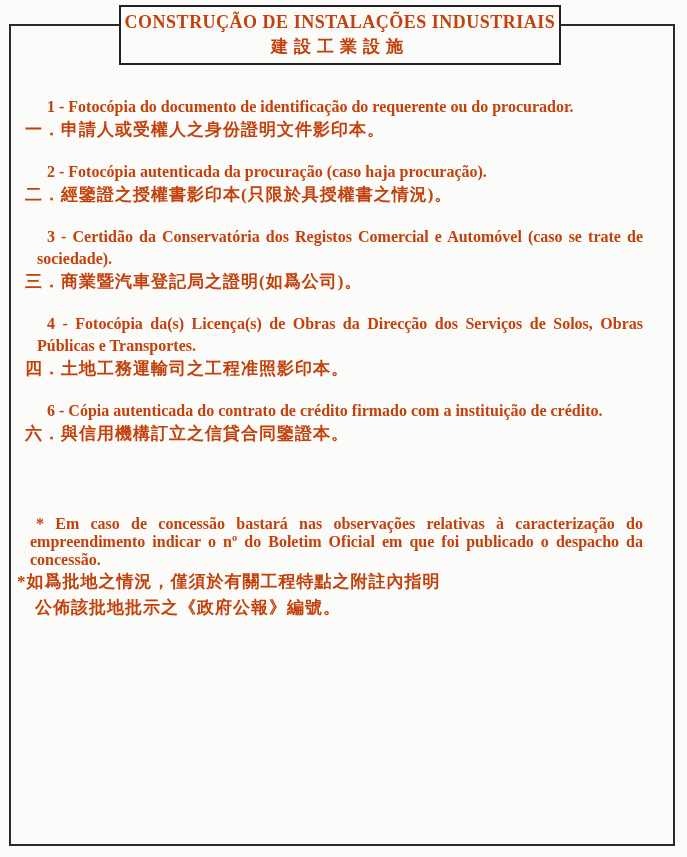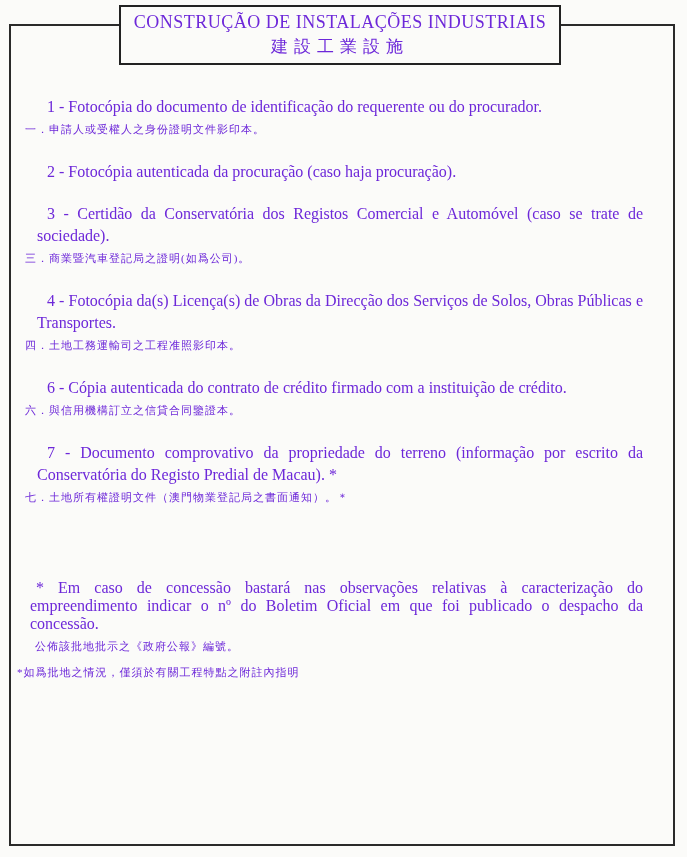--- a/index.html
+++ b/index.html
@@ -6,22 +6,23 @@
     margin: 0;
     padding: 0;
     background: #e8e8e6;
   }
   .page {
     position: relative;
     width: 687px;
     height: 857px;
     background: #fbfbf9;
     font-family: "Liberation Serif", "DejaVu Serif", serif;
-    color: #6d28d9;
+    color: #c2410c;
     overflow: hidden;
+    font-weight: bold;
   }
   .outer-border {
     position: absolute;
     left: 9px;
     top: 24px;
     width: 662px;
     height: 818px;
     border: 2px solid #2a2a2a;
     background: transparent;
   }
@@ -65,21 +66,21 @@
     font-size: 16px;
     line-height: 22px;
     text-align: justify;
   }
   .item .pt {
     padding-left: 12px;
     text-indent: 10px;
   }
   .zh {
     margin: 0;
-    font-size: 11px;
+    font-size: 17px;
     line-height: 23px;
     letter-spacing: 1px;
   }
   .footnote {
     margin-top: 70px;
   }
   .footnote-pt {
     padding-left: 5px;
     text-indent: 6px;
     line-height: 18px;
@@ -108,46 +109,43 @@
 
   <div class="content">
 
     <div class="item">
       <p class="pt">1 - Fotocópia do documento de identificação do requerente ou do procurador.</p>
       <p class="zh">一．申請人或受權人之身份證明文件影印本。</p>
     </div>
 
     <div class="item">
       <p class="pt">2 - Fotocópia autenticada da procuração (caso haja procuração).</p>
+      <p class="zh">二．經鑒證之授權書影印本(只限於具授權書之情況)。</p>
     </div>
 
     <div class="item">
       <p class="pt">3 - Certidão da Conservatória dos Registos Comercial e Automóvel (caso se trate de sociedade).</p>
       <p class="zh">三．商業暨汽車登記局之證明(如爲公司)。</p>
     </div>
 
     <div class="item">
       <p class="pt">4 - Fotocópia da(s) Licença(s) de Obras da Direcção dos Serviços de Solos, Obras Públicas e Transportes.</p>
       <p class="zh">四．土地工務運輸司之工程准照影印本。</p>
     </div>
 
     <div class="item">
     </div>
 
     <div class="item">
       <p class="pt">6 - Cópia autenticada do contrato de crédito firmado com a instituição de crédito.</p>
       <p class="zh">六．與信用機構訂立之信貸合同鑒證本。</p>
     </div>
 
-    <div class="item">
-      <p class="pt">7 - Documento comprovativo da propriedade do terreno (informação por escrito da Conservatória do Registo Predial de Macau). *</p>
-      <p class="zh">七．土地所有權證明文件（澳門物業登記局之書面通知）。＊</p>
-    </div>
 
     <div class="footnote">
       <p class="pt footnote-pt">* Em caso de concessão bastará nas observações relativas à caracterização do empreendimento indicar o nº do Boletim Oficial em que foi publicado o despacho da concessão.</p>
+      <p class="zh footnote-zh-1">*如爲批地之情況，僅須於有關工程特點之附註內指明</p>
       <p class="zh footnote-zh-2">公佈該批地批示之《政府公報》編號。</p>
-      <p class="zh footnote-zh-1">*如爲批地之情況，僅須於有關工程特點之附註內指明</p>
     </div>
 
   </div>
 
 </div>
 
 </body></html>

